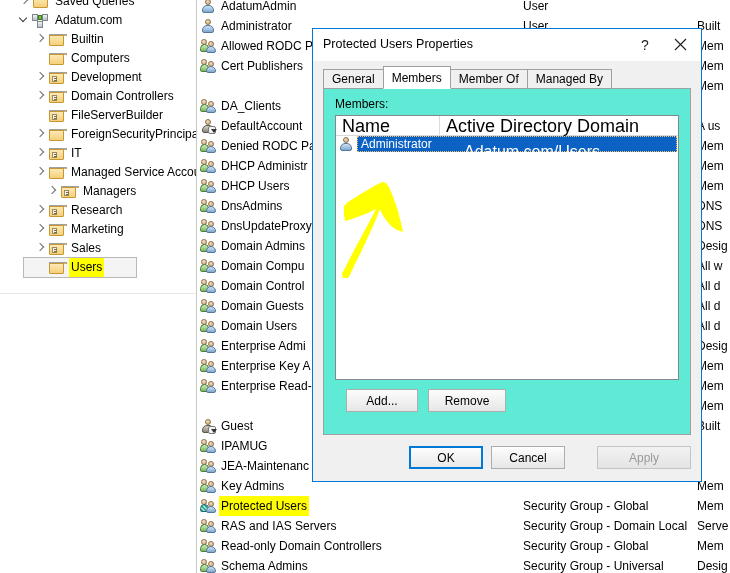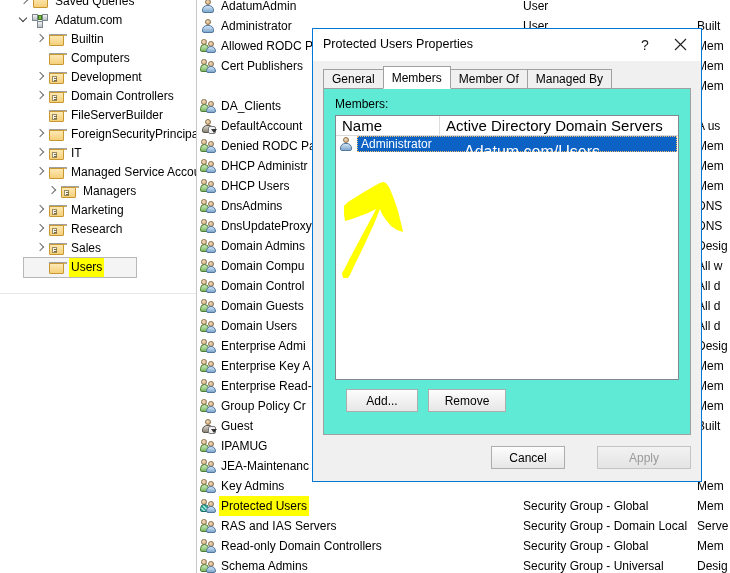--- a/index.html
+++ b/index.html
@@ -163,21 +163,21 @@
     background:#5eead4; border:1px solid #a0a0a0;
   }
   #members-label { position:absolute; left:11px; top:8px; font-size:12px; }
 
   #members-list {
     position:absolute; left:11px; top:26px; right:11px; height:265px;
     background:#ffffff; border:1px solid #828790;
   }
   #members-header { position:relative; height:20px; background:#ffffff; border-bottom:1px solid #d9d9d9; }
   .col-h {
-    position:absolute; top:0; height:20px; line-height:20px; font-size:15px;
+    position:absolute; top:0; height:20px; line-height:20px; font-size:18px;
     padding-left:6px; border-right:1px solid #dcdcdc; color:#000;
   }
   #col-name { left:0; width:104px; }
   #col-folder { left:104px; right:0; border-right:none; }
 
   .member-row {
     position:relative; height:16px; display:flex; align-items:center;
   }
   .member-row .mico { margin-left:2px; }
   .mr-sel {
@@ -349,34 +349,34 @@
           <span class="tw">
             <span class="chev"></span>
           </span>
           <span class="ico">
             <span class="ic-folder">
               <span class="tab"></span>
               <span class="body"></span>
               <span class="badge"></span>
             </span>
           </span>
+          <span class="tree-label">Research</span>
+        </div>
+        <div class="tree-row" style="padding-left: 32px;">
+          <span class="tw">
+            <span class="chev"></span>
+          </span>
+          <span class="ico">
+            <span class="ic-folder">
+              <span class="tab"></span>
+              <span class="body"></span>
+              <span class="badge"></span>
+            </span>
+          </span>
           <span class="tree-label">Marketing</span>
-        </div>
-        <div class="tree-row" style="padding-left: 32px;">
-          <span class="tw">
-            <span class="chev"></span>
-          </span>
-          <span class="ico">
-            <span class="ic-folder">
-              <span class="tab"></span>
-              <span class="body"></span>
-              <span class="badge"></span>
-            </span>
-          </span>
-          <span class="tree-label">Research</span>
         </div>
         <div class="tree-row" style="padding-left: 32px;">
           <span class="tw">
             <span class="chev"></span>
           </span>
           <span class="ico">
             <span class="ic-folder">
               <span class="tab"></span>
               <span class="body"></span>
               <span class="badge"></span>
@@ -641,29 +641,20 @@
               <span class="torso t1"></span>
               <span class="head h2"></span>
               <span class="torso t2"></span>
             </span>
             <span class="label">Enterprise Read-</span>
           </span>
           <span class="tp"></span>
           <span class="ds">Mem</span>
         </div>
         <div class="list-row" style="top: 396px;">
-          <span class="nm">
-            <span class="uico u-group">
-              <span class="head h1"></span>
-              <span class="torso t1"></span>
-              <span class="head h2"></span>
-              <span class="torso t2"></span>
-            </span>
-            <span class="label">Group Policy Cr</span>
-          </span>
           <span class="tp"></span>
           <span class="ds">Mem</span>
         </div>
         <div class="list-row" style="top: 416px;">
           <span class="nm">
             <span class="uico u-single u-dis">
               <span class="head"></span>
               <span class="torso dk"></span>
               <span class="badge"></span>
             </span>
@@ -808,20 +799,21 @@
                 <span class="mr-folder">Adatum.com/Users</span>
               </div>
             </div>
         </div>
 
         <div class="btn" id="btn-add">Add...</div>
         <div class="btn" id="btn-remove">Remove</div>
       </div>
 
       <div id="dlg-footer">
+        <div class="btn" id="btn-ok" style="border-color: rgb(0, 120, 215);">OK</div>
         <div class="btn" id="btn-cancel">Cancel</div>
         <div class="btn" id="btn-apply">Apply</div>
       </div>
     </div>
   </div>
 
   <svg id="annot-arrow" viewBox="0 0 120 110">
     <path id="arrow-path" d="M 12 103 L 14 100 L 20 88 L 28 73 L 36 58 L 42 47 L 45 41
              L 46 39 L 44 40 L 38 43 L 30 46 L 22 49 L 15 51 L 14 44
              L 14 36 L 18 32 L 26 27 L 34 22 L 41 18 L 46 15 L 50 13

